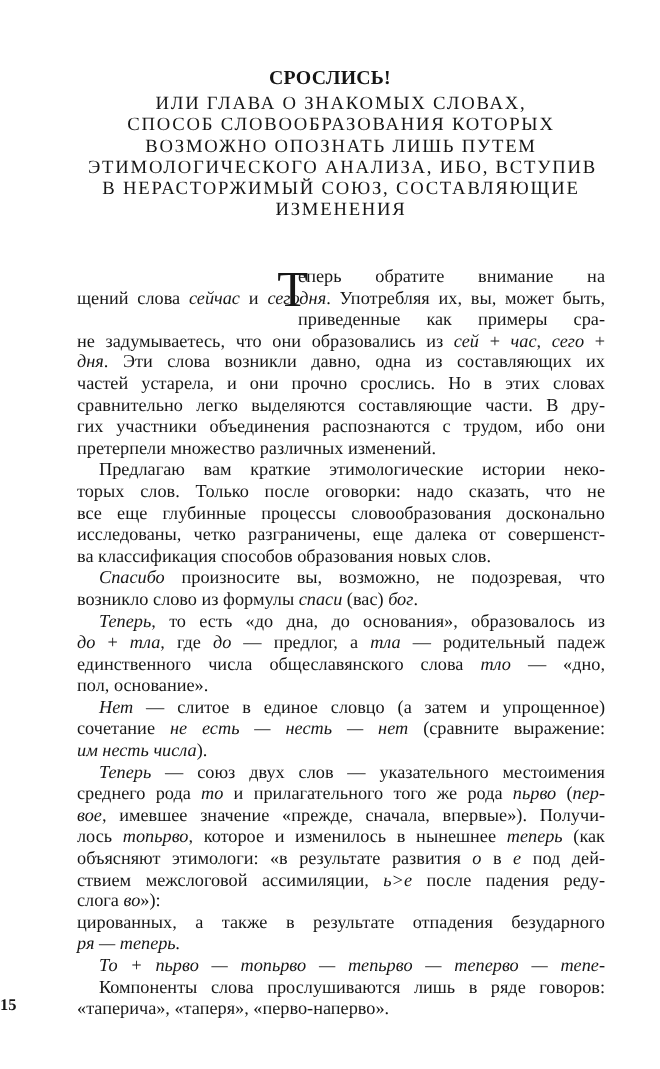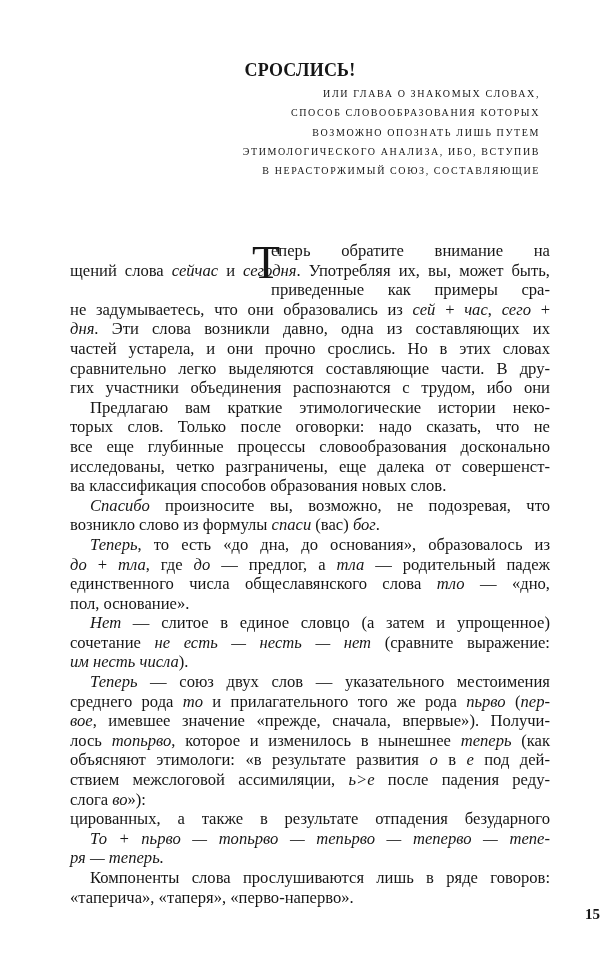--- a/index.html
+++ b/index.html
@@ -9,21 +9,21 @@
       color: #161616;
     }
     .page { position: absolute; left: 0; top: 0; width: 588px; height: 972px; }
     .title {
       position: absolute; left: 0; width: 600px; top: 60px;
       text-align: center; font-weight: bold; font-size: 18px; letter-spacing: 0.2px;
       font-family: "Liberation Serif", serif;
     }
     .subtitle {
       position: absolute; left: 80px; width: 460px; top: 84px;
-      text-align: right; font-size: 10px; line-height: 19.3px; letter-spacing: 1.6px;
+      text-align: center; font-size: 17px; line-height: 19.3px; letter-spacing: 1.6px;
       font-family: "Liberation Serif", serif;
     }
     .subtitle .sl { display: block; white-space: nowrap; }
     .body {
       position: absolute; left: 70px; width: 480px; top: 241px;
       font-size: 16.6px; line-height: 19.6px;
       font-family: "Liberation Serif", serif;
     }
     .line {
       display: block; height: 19.6px; white-space: nowrap;
@@ -32,50 +32,52 @@
     .line.last { text-align-last: left; }
     .line.indent { padding-left: 20px; }
     .line.dropcap-line { padding-left: 201px; }
     .dropcap {
       position: absolute; left: 182px; top: 2px;
       font-size: 46px; line-height: 40px; font-family: "Liberation Serif", serif;
     }
     i { font-style: italic; }
     .pagenum {
       position: absolute; left: 0; width: 600px; top: 906px;
-      text-align: right; font-weight: bold; font-size: 15px;
+      text-align: left; font-weight: bold; font-size: 15px;
       font-family: "Liberation Serif", serif;
     }
   </style>
 </head>
 <body>
 
 <div class="page">
 
   <div class="title">СРОСЛИСЬ!</div>
 
   <div class="subtitle">
     <span class="sl">ИЛИ ГЛАВА О ЗНАКОМЫХ СЛОВАХ,</span>
     <span class="sl">СПОСОБ СЛОВООБРАЗОВАНИЯ КОТОРЫХ</span>
     <span class="sl">ВОЗМОЖНО ОПОЗНАТЬ ЛИШЬ ПУТЕМ</span>
     <span class="sl">ЭТИМОЛОГИЧЕСКОГО АНАЛИЗА, ИБО, ВСТУПИВ</span>
     <span class="sl">В НЕРАСТОРЖИМЫЙ СОЮЗ, СОСТАВЛЯЮЩИЕ</span>
+    <span class="sl">ИЗМЕНЕНИЯ</span>
   </div>
 
   <div class="body">
     <span class="dropcap">Т</span>
 
     <span class="line dropcap-line">еперь обратите внимание на</span>
     <span class="line"><span>щений слова </span><i>сейчас</i><span> и </span><i>сегодня</i><span>. Употребляя их, вы, может быть,</span></span>
     <span class="line dropcap-line">приведенные как примеры сра-</span>
     <span class="line"><span>не задумываетесь, что они образовались из </span><i>сей</i><span> + </span><i>час</i><span>, </span><i>сего</i><span> +</span></span>
     <span class="line"><i>дня</i><span>. Эти слова возникли давно, одна из составляющих их</span></span>
     <span class="line">частей устарела, и они прочно срослись. Но в этих словах</span>
     <span class="line">сравнительно легко выделяются составляющие части. В дру-</span>
     <span class="line">гих участники объединения распознаются с трудом, ибо они</span>
+    <span class="line last">претерпели множество различных изменений.</span>
 
     <span class="line indent">Предлагаю вам краткие этимологические истории неко-</span>
     <span class="line">торых слов. Только после оговорки: надо сказать, что не</span>
     <span class="line">все еще глубинные процессы словообразования досконально</span>
     <span class="line">исследованы, четко разграничены, еще далека от совершенст-</span>
     <span class="line last">ва классификация способов образования новых слов.</span>
 
     <span class="line indent"><i>Спасибо</i><span> произносите вы, возможно, не подозревая, что</span></span>
     <span class="line last"><span>возникло слово из формулы </span><i>спаси</i><span> (вас) </span><i>бог</i><span>.</span></span>
 
@@ -90,21 +92,21 @@
 
     <span class="line indent"><i>Теперь</i><span> — союз двух слов — указательного местоимения</span></span>
     <span class="line"><span>среднего рода </span><i>то</i><span> и прилагательного того же рода </span><i>пьрво</i><span> (</span><i>пер-</i></span>
     <span class="line"><i>вое</i><span>, имевшее значение «прежде, сначала, впервые»). Получи-</span></span>
     <span class="line"><span>лось </span><i>топьрво</i><span>, которое и изменилось в нынешнее </span><i>теперь</i><span> (как</span></span>
     <span class="line"><span>объясняют этимологи: «в результате развития </span><i>о</i><span> в </span><i>е</i><span> под дей-</span></span>
     <span class="line"><span>ствием межслоговой ассимиляции, </span><i>ь&gt;е</i><span> после падения реду-</span></span>
     <span class="line last"><span>слога </span><i>во</i><span>»):</span></span>
     <span class="line">цированных, а также в результате отпадения безударного</span>
 
+    <span class="line last"><i>ря — теперь.</i></span>
     <span class="line indent"><i>То + пьрво — топьрво — тепьрво — теперво — тепе-</i></span>
-    <span class="line last"><i>ря — теперь.</i></span>
 
     <span class="line indent">Компоненты слова прослушиваются лишь в ряде говоров:</span>
     <span class="line last">«таперича», «таперя», «перво-наперво».</span>
   </div>
 
   <div class="pagenum">15</div>
 </div>
 
 </body></html>

